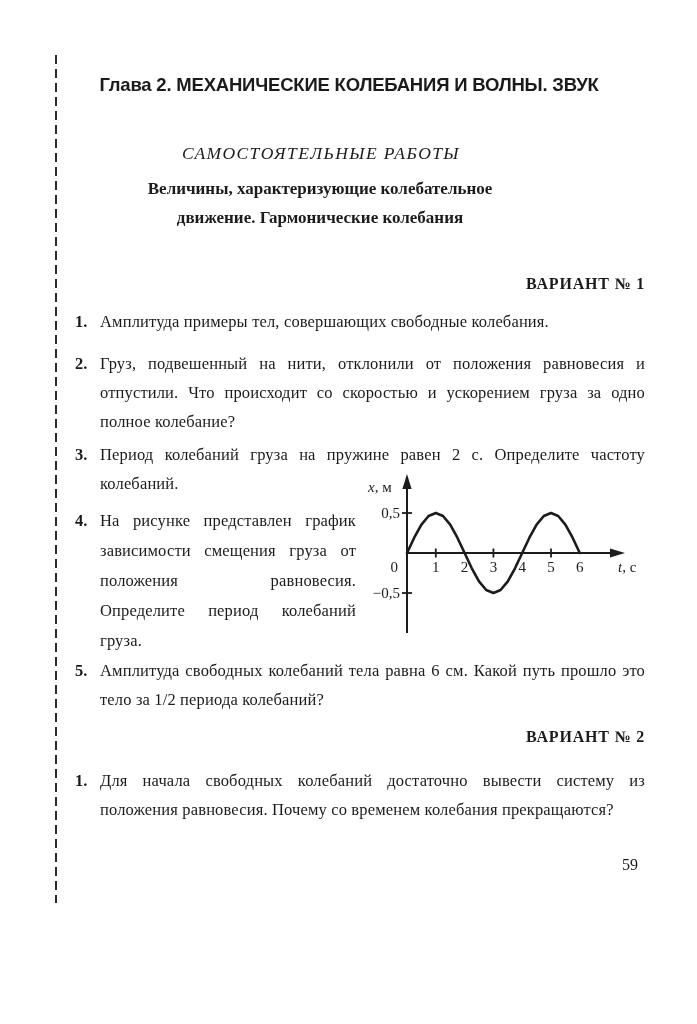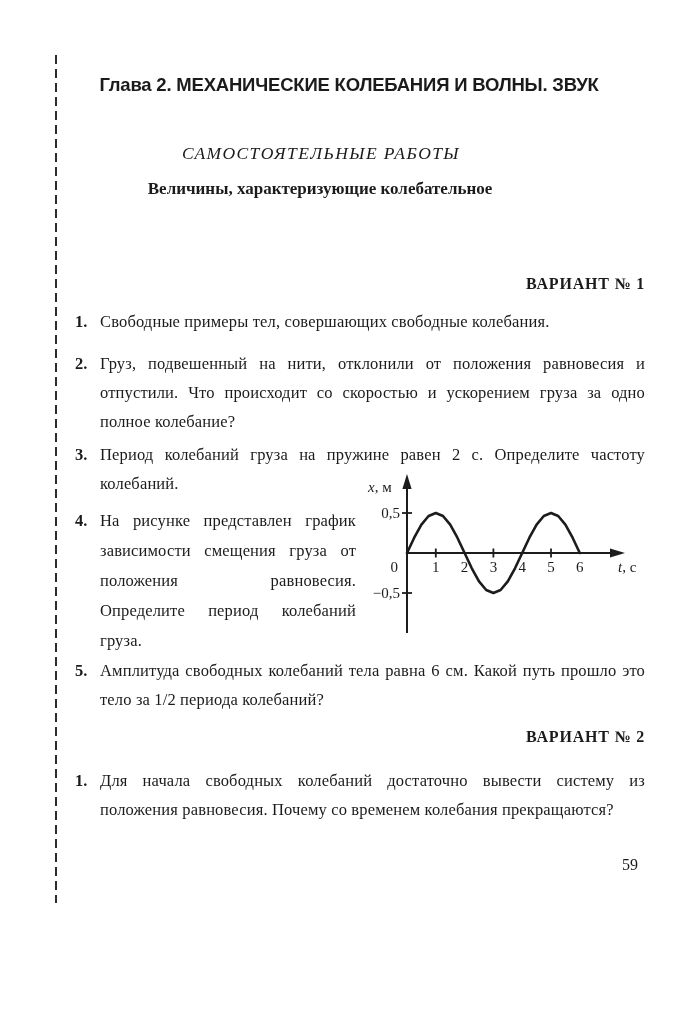--- a/index.html
+++ b/index.html
@@ -54,27 +54,28 @@
 <div class="page">
 
   <div class="tear-line"></div>
 
   <div class="chapter-title">Глава 2. МЕХАНИЧЕСКИЕ КОЛЕБАНИЯ И ВОЛНЫ. ЗВУК</div>
 
   <div class="section-title">САМОСТОЯТЕЛЬНЫЕ РАБОТЫ</div>
 
   <div class="ws-heading">
     <div>Величины, характеризующие колебательное</div>
+    <div>движение. Гармонические колебания</div>
   </div>
 
   <div class="variant-heading" id="variant1-heading">ВАРИАНТ № 1</div>
 
   <div class="problem" id="p1">
     <span class="num">1.</span>
-    <div class="text">Свободные примеры тел, совершающих свободные колебания.</div>
+    <div class="text">Амплитуда примеры тел, совершающих свободные колебания.</div>
   </div>
 
   <div class="problem" id="p2">
     <span class="num">2.</span>
     <div class="text">Груз, подвешенный на нити, отклонили от положения равнове­сия и отпустили. Что происходит со скоростью и ускорением груза за одно полное колебание?</div>
   </div>
 
   <div class="problem" id="p3">
     <span class="num">3.</span>
     <div class="text">Период колебаний груза на пружине равен 2 с. Определите частоту колебаний.</div>

